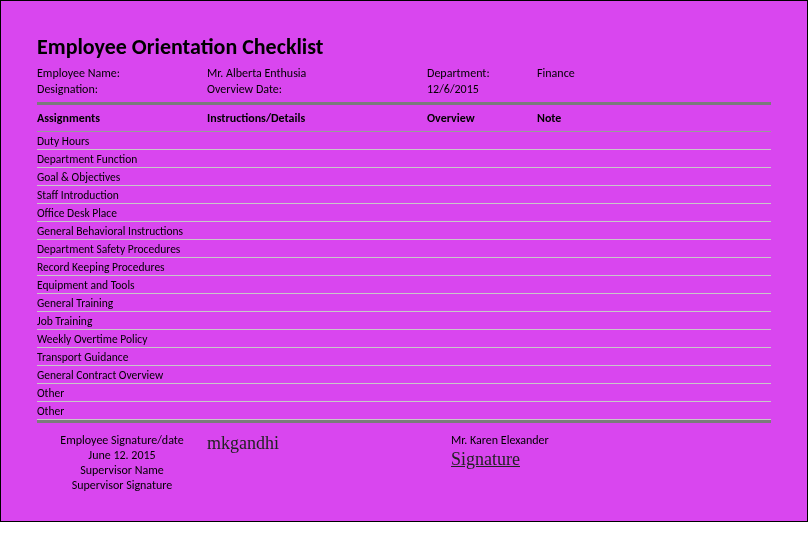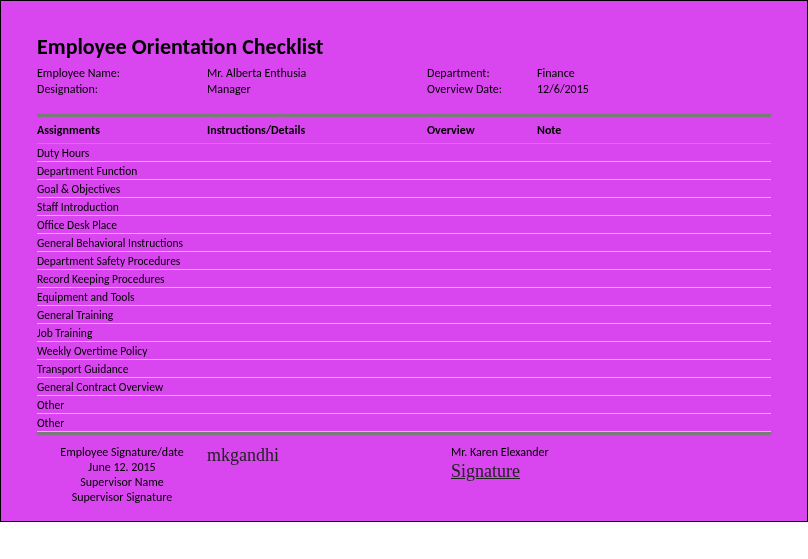--- a/index.html
+++ b/index.html
@@ -22,21 +22,21 @@
   .title {
     font-size: 22px;
     font-weight: bold;
     margin-bottom: 6px;
   }
   .meta {
     display: grid;
     grid-template-columns: 170px 220px 110px 100px;
     row-gap: 2px;
     font-size: 12px;
-    margin-bottom: 18px;
+    margin-bottom: 6px;
   }
   .meta .label {}
   .meta .value {}
   .rule-thick {
     border: none;
     border-top: 3px solid #7b7b7b;
     margin: 2px 0 0 0;
   }
   .headers {
     display: grid;
@@ -103,21 +103,20 @@
 
   <div class="title">Employee Orientation Checklist</div>
 
   <div class="meta">
     <div class="label">Employee Name:</div>
     <div class="value">Mr. Alberta Enthusia</div>
     <div class="label">Department:</div>
     <div class="value">Finance</div>
 
     <div class="label">Designation:</div>
-    <div class="value">Manager</div>
     <div class="label">Overview Date:</div>
     <div class="value">12/6/2015</div>
   </div>
 
   <hr class="rule-thick">
 
   <div class="headers">
     <div>Assignments</div>
     <div>Instructions/Details</div>
     <div>Overview</div>

